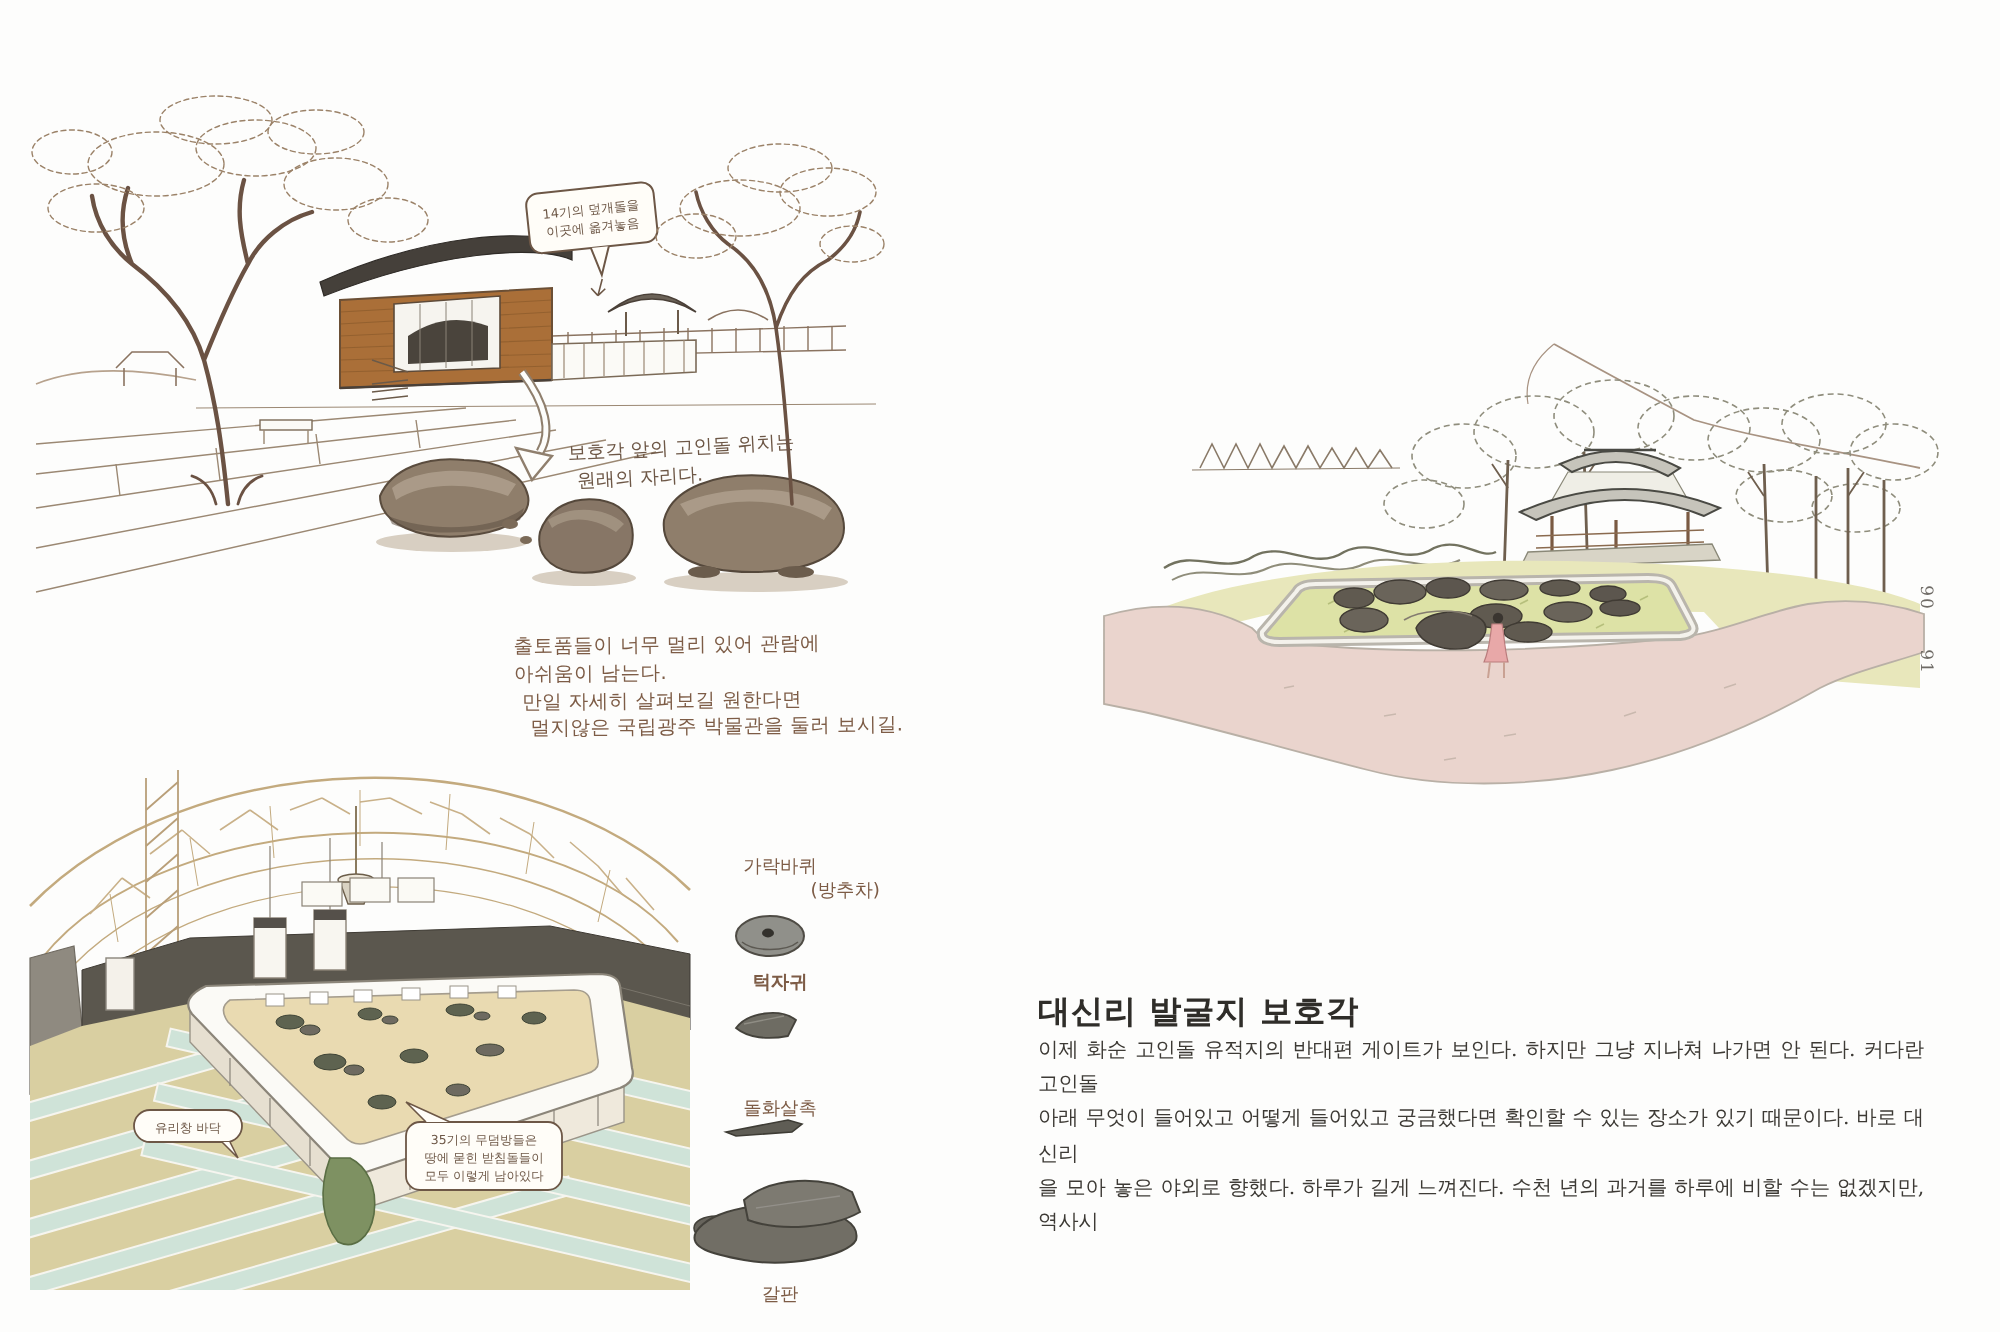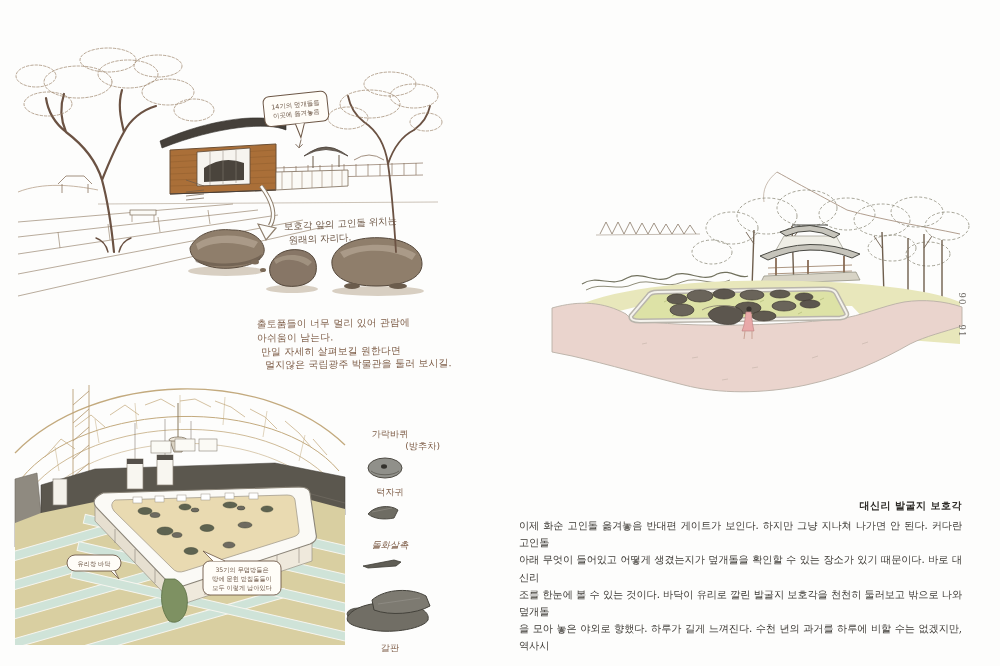--- a/index.html
+++ b/index.html
@@ -16,21 +16,21 @@
   .note .nline:nth-child(3){margin-left:4px;}
   .note .nline:nth-child(4){margin-left:8px;}
 
   
   .artifacts{left:340px;top:392px;width:100px;height:242px;margin-top:36px;}
   .art-label{position:absolute;width:100px;text-align:center;font-size:9.2px;line-height:12px;
              font-family:"DejaVu Sans",sans-serif;color:#7d5c46;white-space:nowrap;}
 
   
   .article{left:519px;top:498px;width:443px;color:#3d3a35;}
-  .article-title{font-size:10px;font-weight:bold;text-align:right;line-height:16px;
+  .article-title{font-size:16px;font-weight:bold;text-align:left;line-height:16px;
                  margin-bottom:3px;color:#2f2d29;letter-spacing:0.5px;}
   .article-line{font-size:10.2px;line-height:17.2px;text-align:justify;text-align-last:justify;
                 letter-spacing:-0.1px;}
 
   
   .page-num{position:absolute;font-size:8.5px;color:#6f6b66;transform:rotate(90deg);
             font-family:"DejaVu Serif",serif;letter-spacing:1px;}
 </style>
 </head>
 <body>
@@ -270,26 +270,26 @@
     </svg>
 
     <div class="abs artifacts">
       <div class="art-label" style="top:0;">가락바퀴</div>
       <div class="art-label" style="top:12px;text-align:right;">(방추차)</div>
       <svg class="abs" style="left:23px;top:27px;" width="44" height="26" viewBox="0 0 44 26">
         <ellipse cx="22" cy="13" rx="17" ry="10" fill="#90908a" stroke="#4f4c45" stroke-width="1"></ellipse>
         <path d="M8,16 C14,21 30,21 36,16" stroke="#5c5952" stroke-width="0.8" fill="none"></path>
         <ellipse cx="21" cy="11.5" rx="3" ry="2.2" fill="#33312c"></ellipse>
       </svg>
-      <div class="art-label" style="top:58px;">턱자귀</div>
+      <div class="art-label" style="top:58px;font-weight:bold;">턱자귀</div>
       <svg class="abs" style="left:24px;top:74px;" width="40" height="20" viewBox="0 0 40 20">
         <path d="M4,12 C10,4 26,2 34,8 L30,16 C20,18 10,17 4,12 Z" fill="#6e6c63" stroke="#45433c" stroke-width="0.9"></path>
         <path d="M8,10 L28,6" stroke="#8f8d84" stroke-width="0.7" fill="none"></path>
       </svg>
-      <div class="art-label" style="top:111px;font-style:italic;">돌화살촉</div>
+      <div class="art-label" style="top:121px;">돌화살촉</div>
       <svg class="abs" style="left:20px;top:130px;" width="44" height="12" viewBox="0 0 44 12">
         <path d="M3,8 L34,2 L41,4 L36,8 L8,10 Z" fill="#5f5d55" stroke="#3e3c35" stroke-width="0.8"></path>
       </svg>
       <svg class="abs" style="left:2px;top:152px;" width="92" height="56" viewBox="0 0 92 56">
         <ellipse cx="16" cy="34" rx="11" ry="6" fill="#67645c" stroke="#44423b" stroke-width="0.8"></ellipse>
         <path d="M6,36 C14,24 42,20 62,24 C78,26 88,32 86,40 C82,48 52,54 30,50 C14,47 2,44 6,36 Z" fill="#716e65" stroke="#44423b" stroke-width="1"></path>
         <path d="M30,20 C44,8 70,8 84,16 L88,26 C74,34 48,36 32,30 Z" fill="#7d7a71" stroke="#44423b" stroke-width="1"></path>
         <path d="M36,24 L78,18" stroke="#93908a" stroke-width="0.7" fill="none"></path>
       </svg>
       <div class="art-label" style="top:214px;">갈판</div>
@@ -376,20 +376,19 @@
       <g stroke="#c9b8ae" stroke-width="0.7">
         <path d="M140,190 l6,-1 M200,200 l6,-1 M260,190 l6,-2 M170,212 l6,-1 M90,176 l5,-1 M310,176 l6,-2"></path>
       </g>
     </svg>
 
     <span class="page-num" style="left:456px;top:294px;">90</span>
     <span class="page-num" style="left:456px;top:326px;">91</span>
 
     <div class="abs article" style="left:19px;top:498px;width:443px;">
       <div class="article-title">대신리 발굴지 보호각</div>
-      <div class="article-line">이제 화순 고인돌 옮겨놓음 반대편 게이트가 보인다. 하지만 그냥 지나쳐 나가면 안 된다. 커다란 고인돌</div>
-      <div class="article-line">아래 무엇이 들어있고 어떻게 생겼는지가 덮개돌을 확인할 수 있는 장소가 있기 때문이다. 바로 대신리</div>
-      <div class="article-line">조를 한눈에 볼 수 있는 것이다. 바닥이 유리로 깔린 발굴지 보호각을 천천히 둘러보고 밖으로 나와 덮개돌</div>
+      <div class="article-line">이제 화순 고인돌 유적지의 반대편 게이트가 보인다. 하지만 그냥 지나쳐 나가면 안 된다. 커다란 고인돌</div>
+      <div class="article-line">아래 무엇이 들어있고 어떻게 들어있고 궁금했다면 확인할 수 있는 장소가 있기 때문이다. 바로 대신리</div>
       <div class="article-line">을 모아 놓은 야외로 향했다. 하루가 길게 느껴진다. 수천 년의 과거를 하루에 비할 수는 없겠지만, 역사시</div>
 
     </div>
   </div>
 </div>
 
 </body></html>

